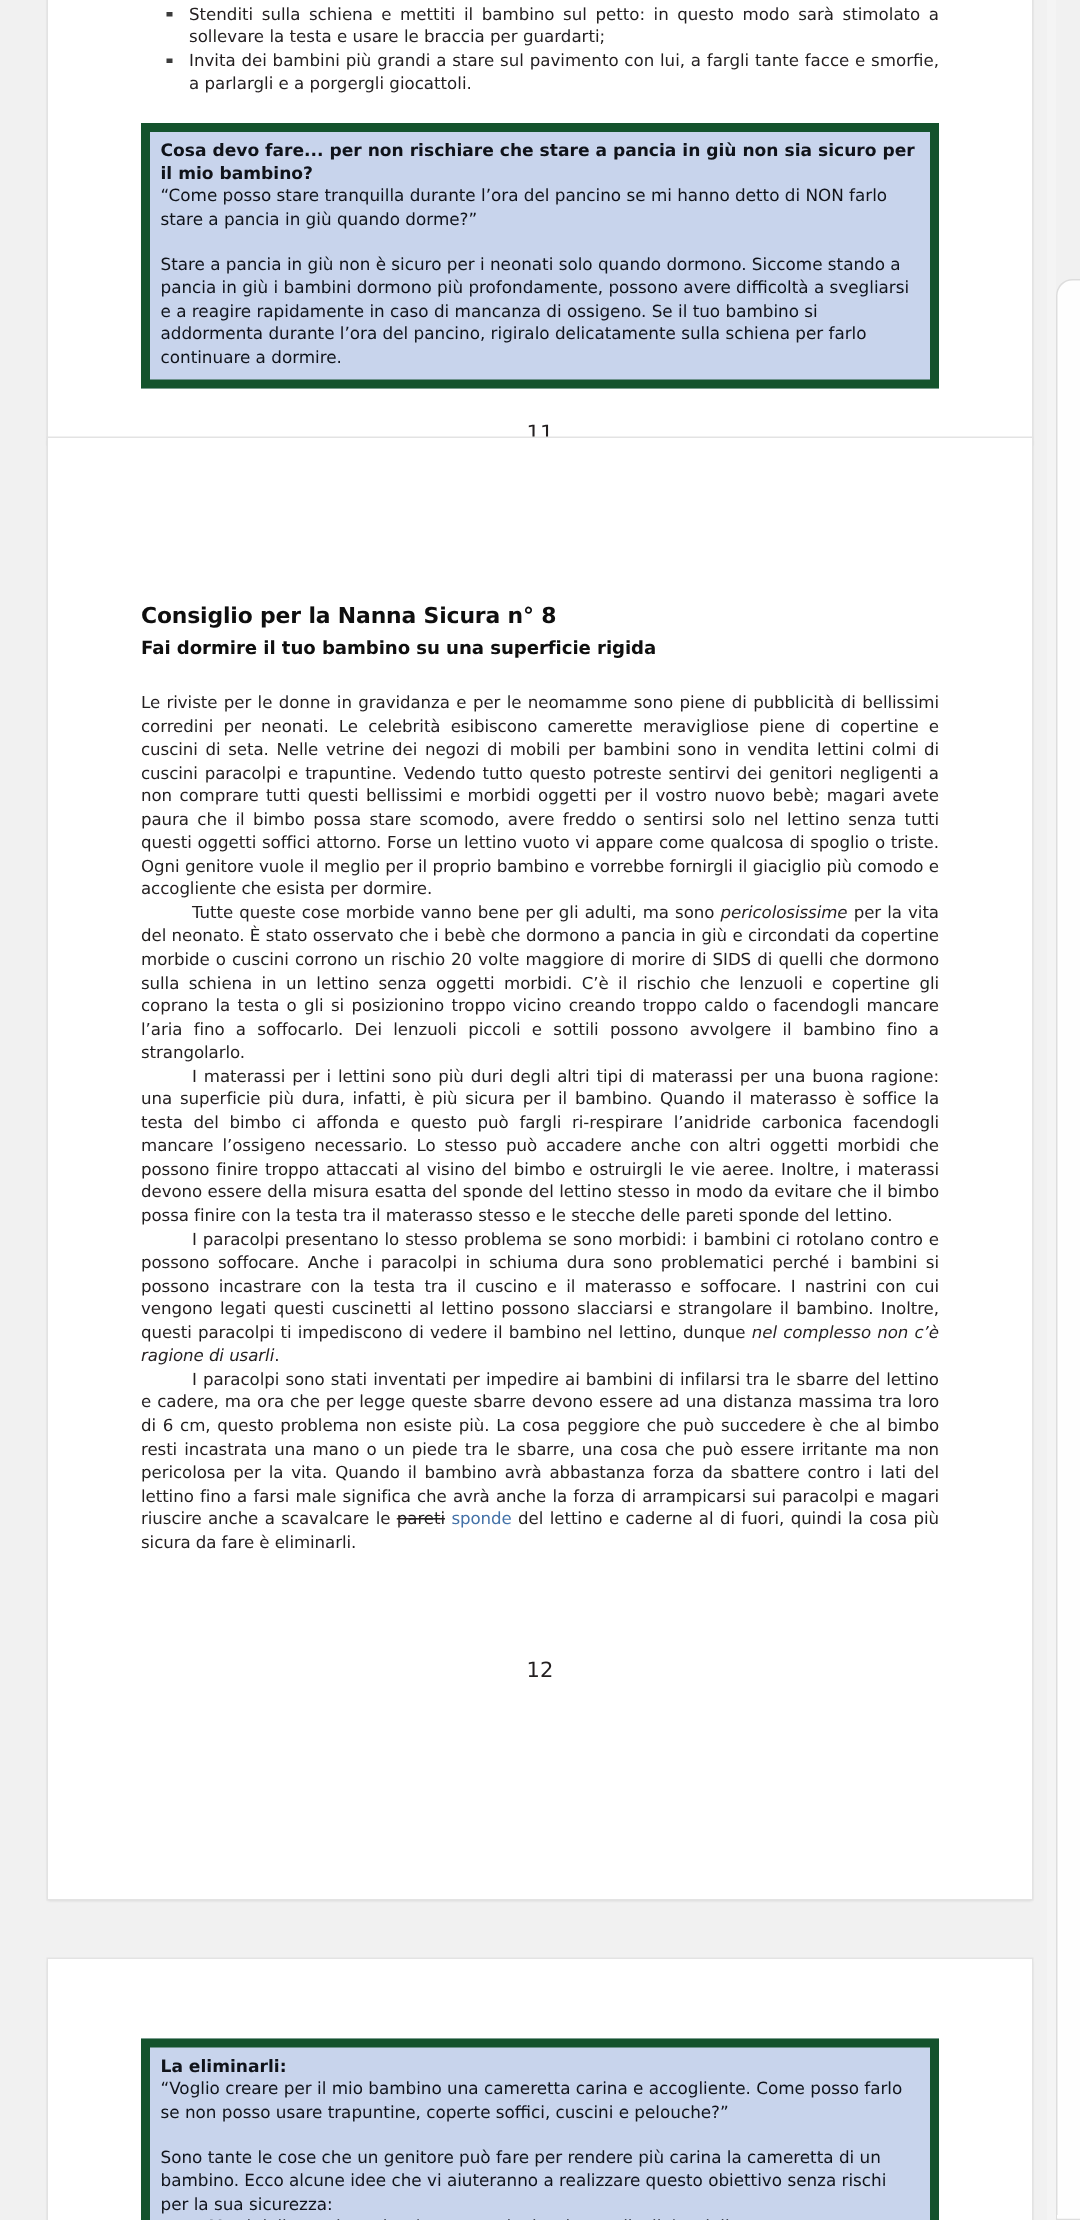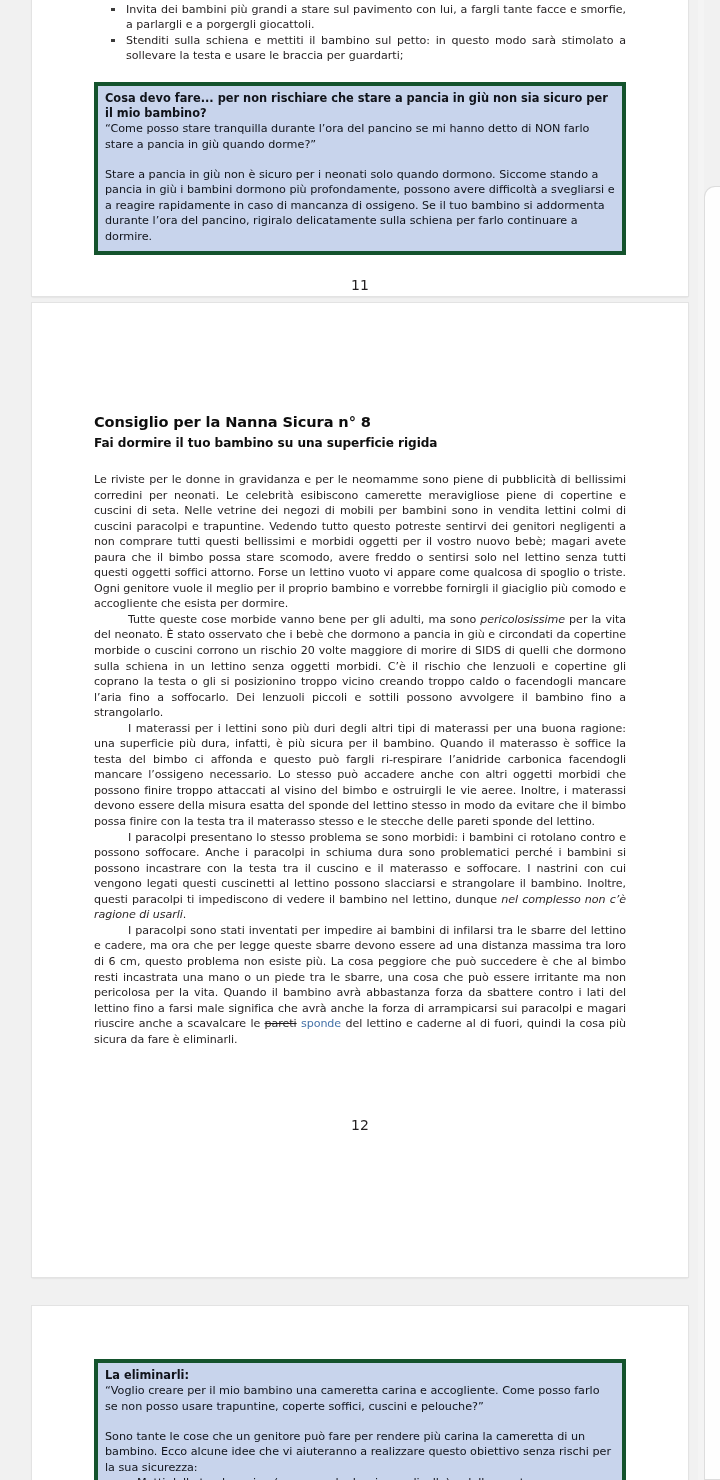--- a/index.html
+++ b/index.html
@@ -28,21 +28,21 @@
     box-shadow: 0 0 0 1px #e3e3e3, 0 1px 2px rgba(0,0,0,0.14);
   }
   .page-inner {
     position: relative;
     width: 100%;
     height: 100%;
     padding: 0 62px;
   }
 
   #page-11 { top: -272px; height: 568px; }
-  #page-12 { top: 303px; height: 974px; }
+  #page-12 { top: 292px; height: 974px; }
   #page-13 { top: 1306px; height: 980px; }
 
   
   .body-text {
     font-size: 11.1px;
     line-height: 15.55px;
     color: #231f20;
     text-align: justify;
     margin: 0;
     letter-spacing: -0.05px;
@@ -72,21 +72,21 @@
     width: 3.5px;
     height: 3.5px;
     background: #3b3b3b;
   }
   ul.bullets li.nobullet { padding-left: 32px; }
   ul.bullets li.nobullet::before { display: none; }
 
   
   .callout {
     background: #c8d4ec;
-    border: 4px solid #14532d;
+    border: 6px solid #14532d;
     padding: 5px 7px 7px 7px;
     margin: 0;
   }
   .callout .c-title {
     font-size: 11.4px;
     font-weight: bold;
     line-height: 15.2px;
     color: #10131a;
     margin: 0 0 0 0;
   }
@@ -162,22 +162,22 @@
 </head>
 <body>
 
 <div id="viewer">
 
   <div class="page" id="page-11">
     <div class="page-inner">
 
       <ul class="bullets" style="margin-top:258px;">
         <li class="nobullet">rotolare per raggiungerli, strisciando o gattonando: in questo modo eserciterà i muscoli;</li>
+        <li>Stenditi sulla schiena e mettiti il bambino sul petto: in questo modo sarà stimolato a sollevare la testa e usare le braccia per guardarti;</li>
         <li>Invita dei bambini più grandi a stare sul pavimento con lui, a fargli tante facce e smorfie, a parlargli e a porgergli giocattoli.</li>
-        <li>Stenditi sulla schiena e mettiti il bambino sul petto: in questo modo sarà stimolato a sollevare la testa e usare le braccia per guardarti;</li>
       </ul>
 
       <div class="callout" style="margin-top:18px;">
         <div class="c-title">Cosa devo fare... per non rischiare che stare a pancia in giù non sia sicuro per il mio bambino?</div>
         <div class="c-para">“Come posso stare tranquilla durante l’ora del pancino se mi hanno detto di NON farlo stare a pancia in giù quando dorme?”</div>
         <div class="c-gap"></div>
         <div class="c-para">Stare a pancia in giù non è sicuro per i neonati solo quando dormono. Siccome stando a pancia in giù i bambini dormono più profondamente, possono avere difficoltà a svegliarsi e a reagire rapidamente in caso di mancanza di ossigeno. Se il tuo bambino si addormenta durante l’ora del pancino, rigiralo delicatamente sulla schiena per farlo continuare a dormire.</div>
       </div>
 
       <div class="page-number" style="margin-top:22px;">11</div>

